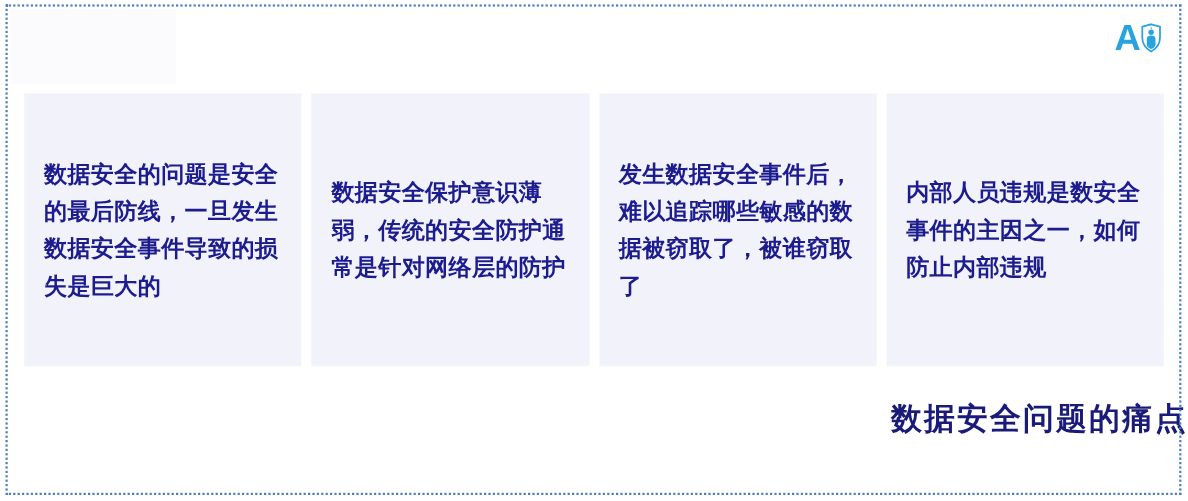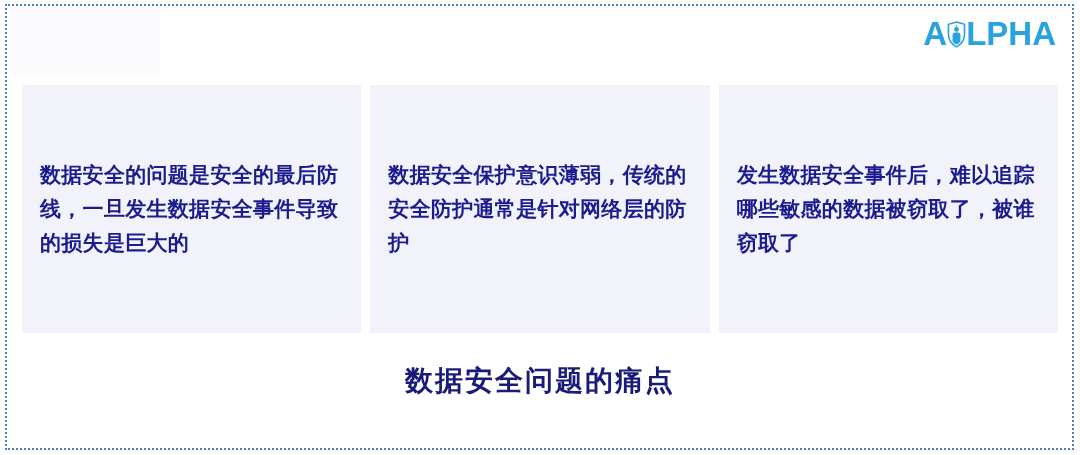--- a/index.html
+++ b/index.html
@@ -90,21 +90,21 @@
     font-family: "DejaVu Sans", "Liberation Sans", sans-serif;
     text-align: left;
     width: 100%;
   }
   
   .headline {
     position: absolute;
     left: 0;
     top: 362px;
     width: 1080px;
-    text-align: center;
+    text-align: right;
     font-size: 28px;
     font-weight: bold;
     color: #1a1a78;
     letter-spacing: 2px;
     font-family: "DejaVu Sans", "Liberation Sans", sans-serif;
   }
 </style>
 </head>
 <body>
 
@@ -115,31 +115,33 @@
   <div class="logo">
     <span class="logo-text">A</span>
     <span class="logo-mark">
       <svg viewBox="0 0 26 36" width="19" height="27" xmlns="http://www.w3.org/2000/svg">
         <path d="M13 1 L24 4 L24 18 C24 26 18 32 13 35 C8 32 2 26 2 18 L2 4 Z" fill="none" stroke="#29a3e0" stroke-width="2.2"></path>
         <circle cx="13" cy="11" r="3.4" fill="#29a3e0"></circle>
         <path d="M13 7 L13 5" stroke="#29a3e0" stroke-width="1.4"></path>
         <path d="M7.6 19 C7.6 16.2 9.9 15 13 15 C16.1 15 18.4 16.2 18.4 19 L18.4 26 C18.4 28.8 16 30.6 13 31.6 C10 30.6 7.6 28.8 7.6 26 Z" fill="#29a3e0"></path>
       </svg>
     </span>
-    <span class="logo-text">LPHA</span>
   </div>
 
   <div class="cards">
     <div class="card">
       <div class="card-text">数据安全的问题是安全的最后防线，一旦发生数据安全事件导致的损失是巨大的</div>
     </div>
     <div class="card">
       <div class="card-text">数据安全保护意识薄弱，传统的安全防护通常是针对网络层的防护</div>
     </div>
     <div class="card">
       <div class="card-text">发生数据安全事件后，难以追踪哪些敏感的数据被窃取了，被谁窃取了</div>
     </div>
+    <div class="card">
+      <div class="card-text">内部人员违规是数安全事件的主因之一，如何防止内部违规</div>
+    </div>
   </div>
 
   <div class="headline">数据安全问题的痛点</div>
 
   <div class="slide-frame"></div>
 </div>
 
 </body></html>

